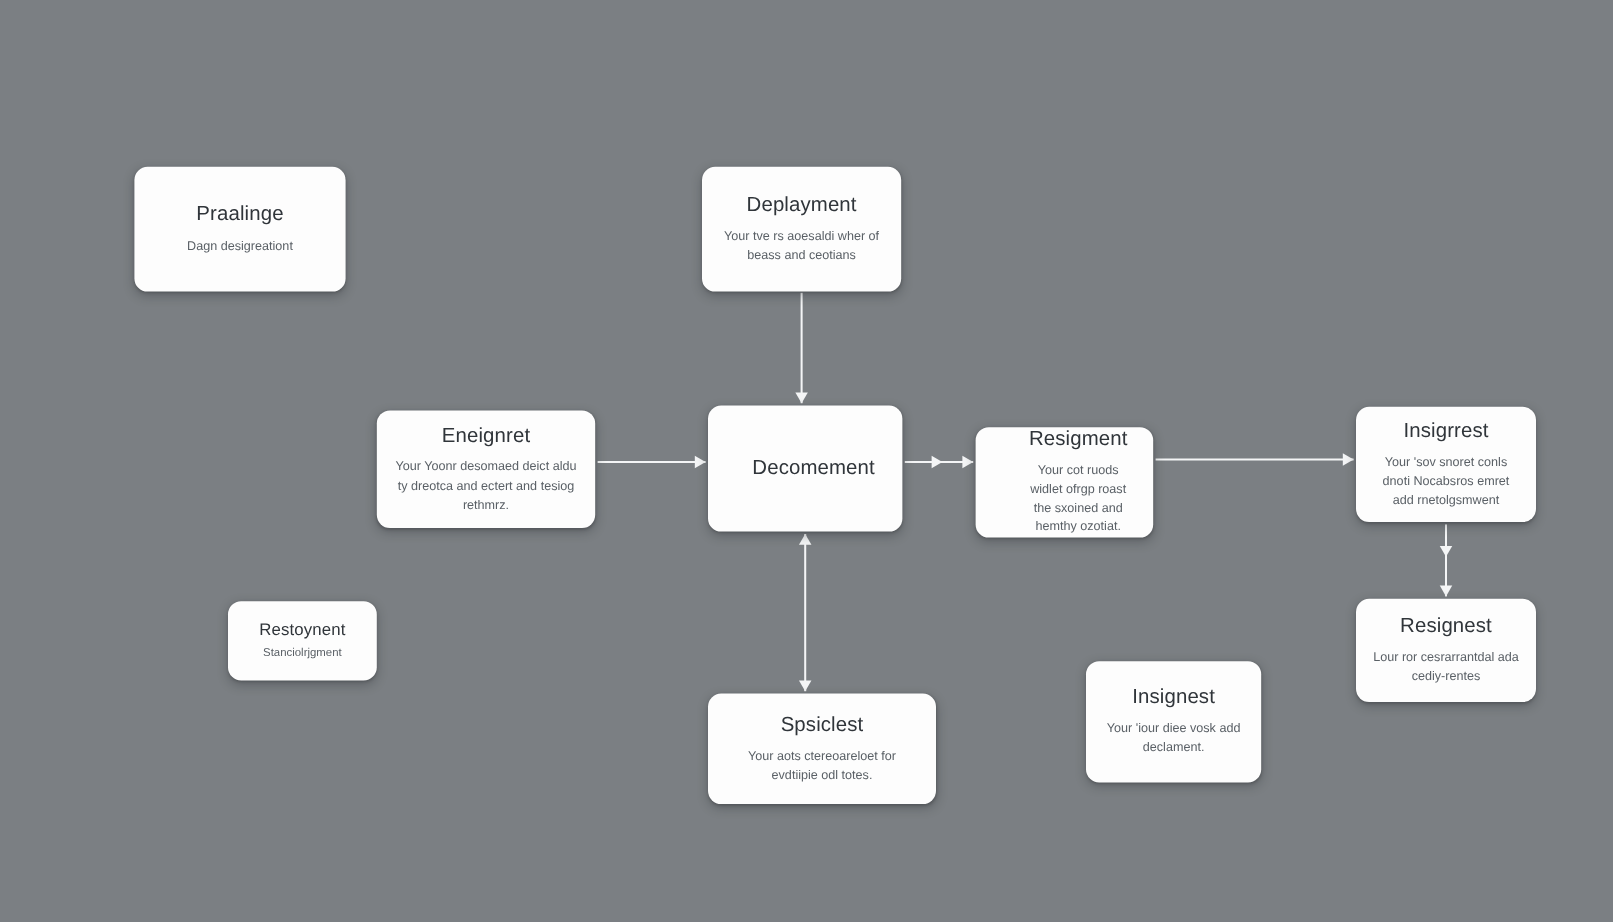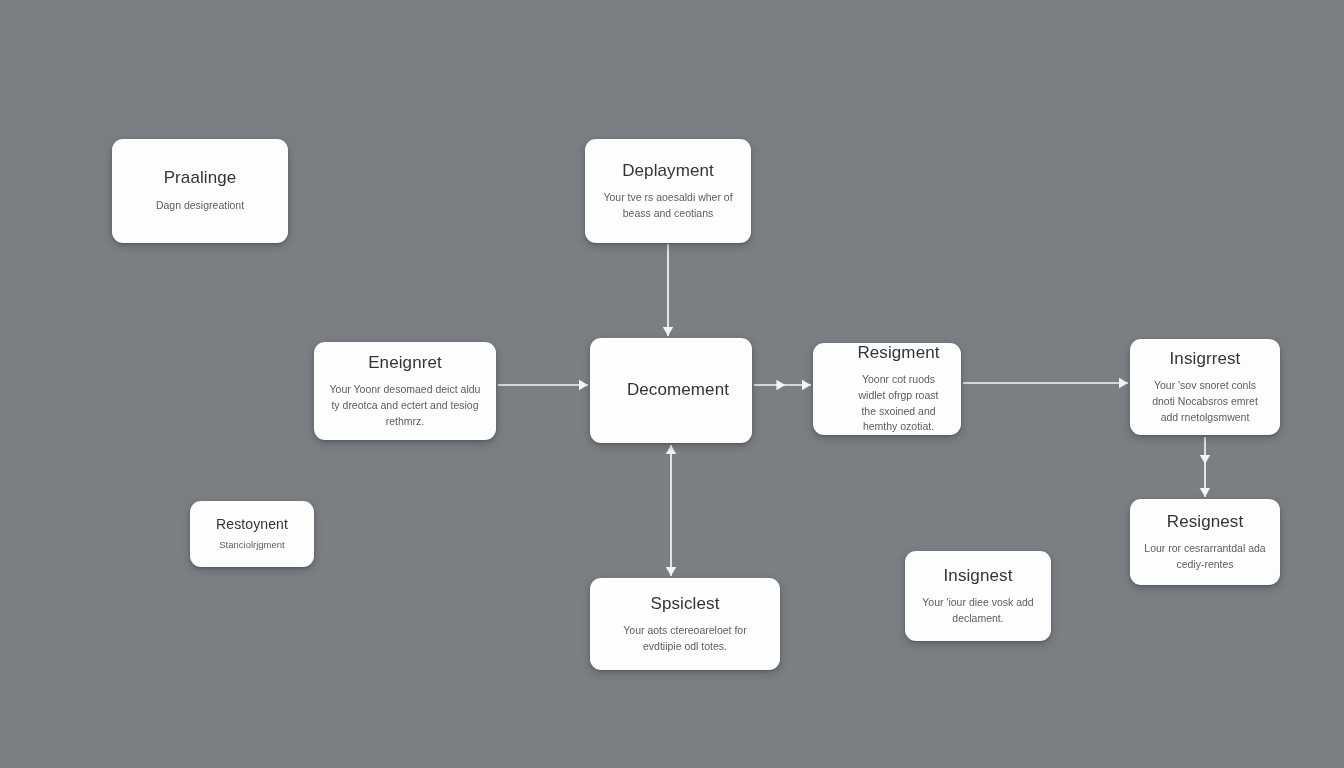--- a/index.html
+++ b/index.html
@@ -109,37 +109,37 @@
         <div class="node-title">Deplayment</div>
         <div class="node-desc">Your tve rs aoesaldi wher of beass and ceotians</div>
       </div>
       <div class="node has-desc" style="left: 314px; top: 342px; width: 182px; height: 98px;">
         <div class="node-title">Eneignret</div>
         <div class="node-desc">Your Yoonr desomaed deict aldu ty dreotca and ectert and tesiog rethmrz.</div>
       </div>
       <div class="node title-only" style="left: 590px; top: 338px; width: 162px; height: 105px; padding-left: 28px;">
         <div class="node-title">Decomement</div>
       </div>
-      <div class="node has-desc" style="left: 813px; top: 343px; width: 148px; height: 92px; padding-left: 37px;">
+      <div class="node has-desc" style="left: 813px; top: 356px; width: 148px; height: 92px; padding-left: 37px;">
         <div class="node-title">Resigment</div>
-        <div class="node-desc">Yoonr cot ruods widlet ofrgp roast the sxoined and hemthy ozotiat.</div>
+        <div class="node-desc">Your cot ruods widlet ofrgp roast the sxoined and hemthy ozotiat.</div>
       </div>
       <div class="node has-desc" style="left: 1130px; top: 339px; width: 150px; height: 96px;">
         <div class="node-title">Insigrrest</div>
         <div class="node-desc">Your 'sov snoret conls dnoti Nocabsros emret add rnetolgsmwent</div>
       </div>
       <div class="node has-desc compact" style="left: 190px; top: 501px; width: 124px; height: 66px; text-align: center;">
         <div class="node-title">Restoynent</div>
         <div class="node-desc">Stanciolrjgment</div>
       </div>
       <div class="node has-desc" style="left: 590px; top: 578px; width: 190px; height: 92px;">
         <div class="node-title">Spsiclest</div>
         <div class="node-desc">Your aots ctereoareloet for evdtiipie odl totes.</div>
       </div>
-      <div class="node has-desc" style="left: 905px; top: 551px; width: 146px; height: 90px;">
+      <div class="node has-desc" style="left: 905px; top: 551px; width: 146px; height: 101px;">
         <div class="node-title">Insignest</div>
         <div class="node-desc">Your 'iour diee vosk add declament.</div>
       </div>
       <div class="node has-desc" style="left: 1130px; top: 499px; width: 150px; height: 86px;">
         <div class="node-title">Resignest</div>
         <div class="node-desc">Lour ror cesrarrantdal ada cediy-rentes</div>
       </div>
     </div>
 
 </div>

